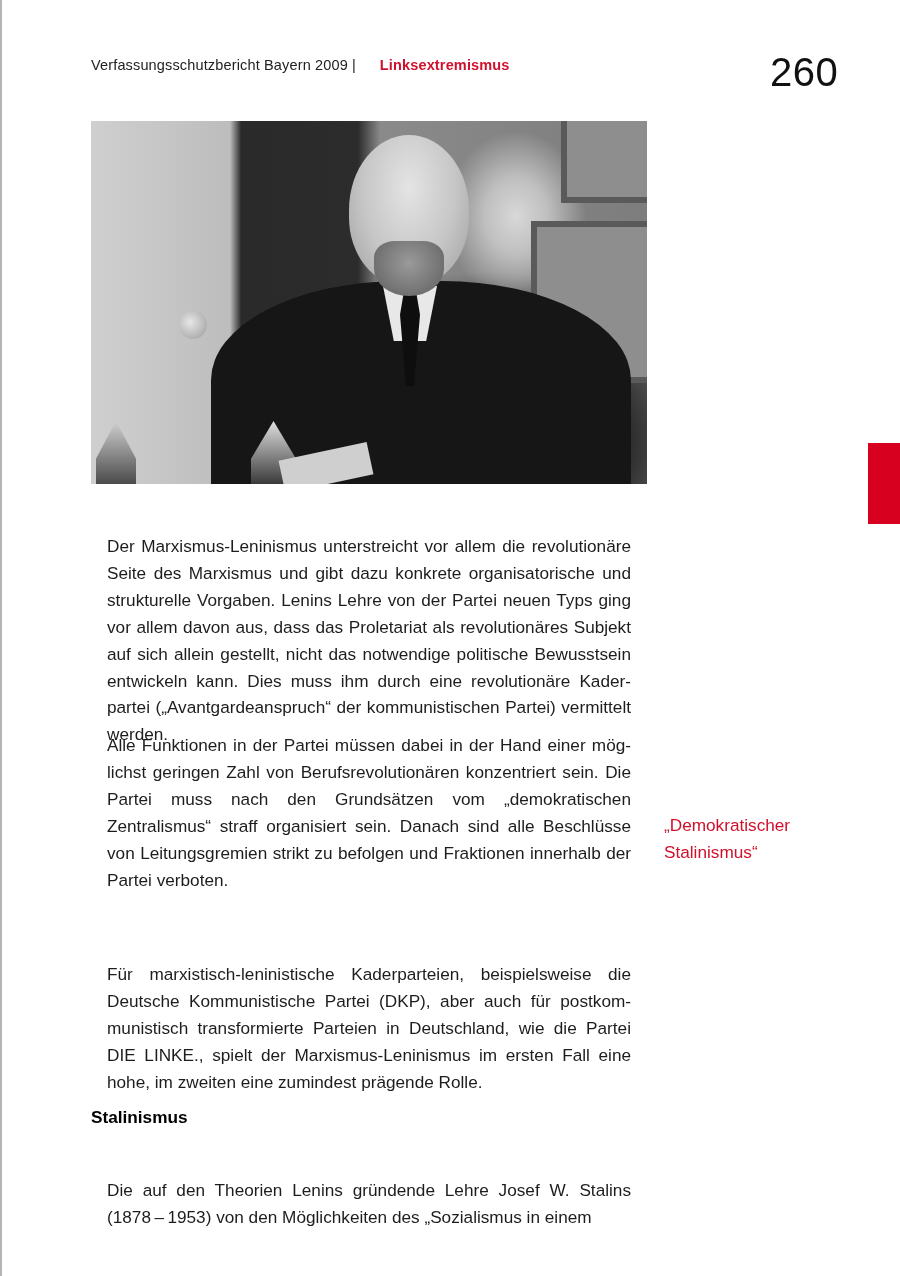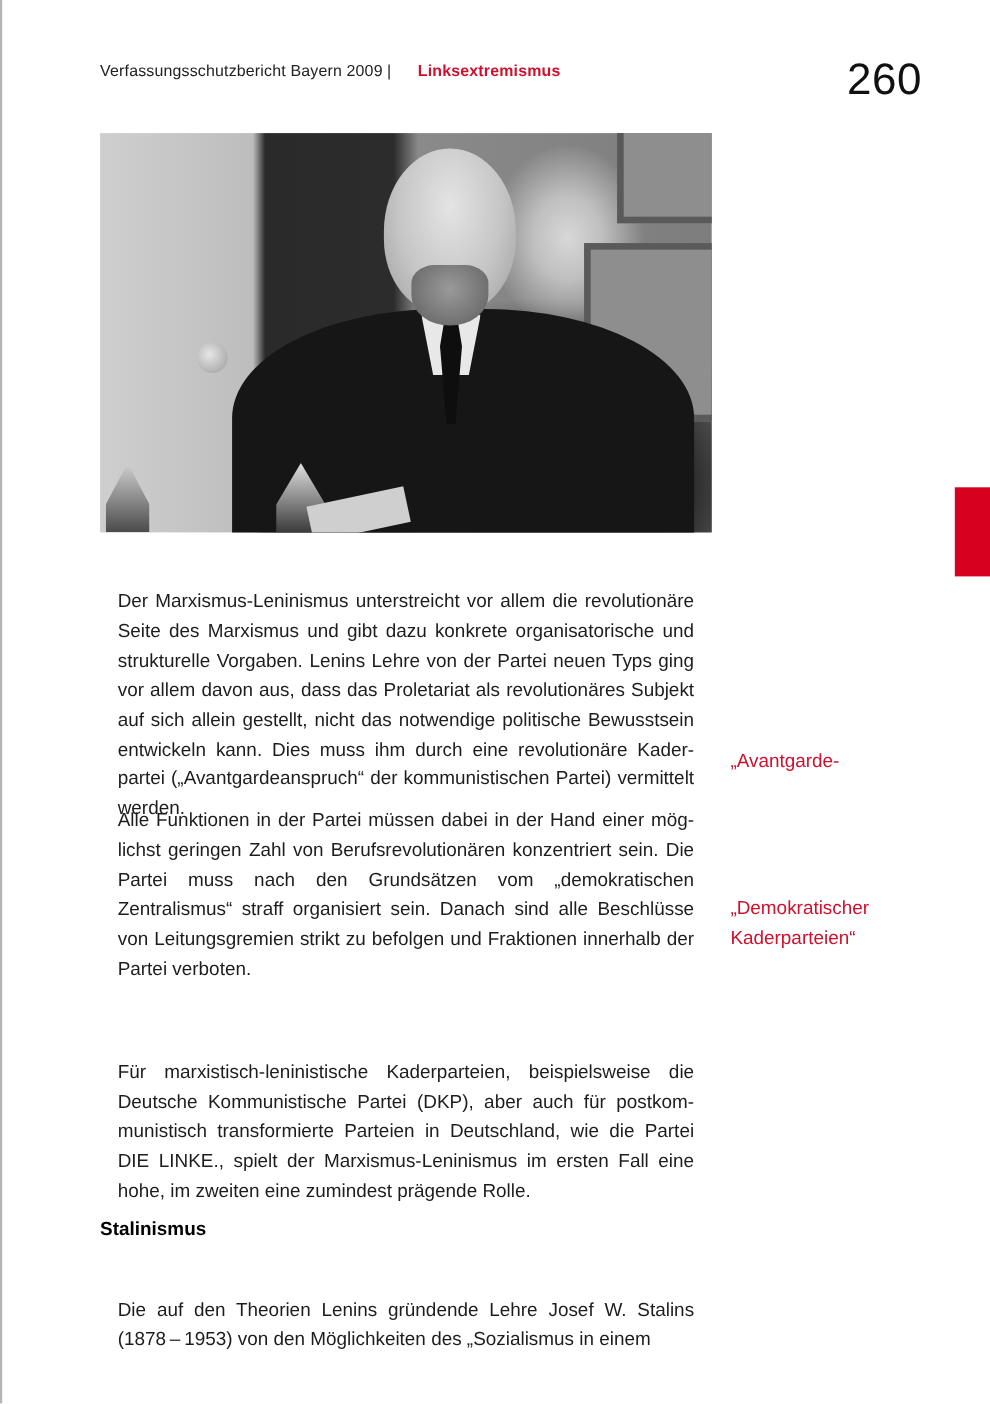--- a/index.html
+++ b/index.html
@@ -67,30 +67,29 @@
   <div class="paper"></div>
 </div>
 
 <div class="thumb-tab"></div>
 
 <div class="body-text para1">
   <p>Der Marxismus-Leninismus unterstreicht vor allem die revolutionäre Seite des Marxismus und gibt dazu konkrete organisatorische und strukturelle Vorgaben. Lenins Lehre von der Partei neuen Typs ging vor allem davon aus, dass das Proletariat als revolutionäres Subjekt auf sich allein gestellt, nicht das notwendige politische Bewusstsein entwickeln kann. Dies muss ihm durch eine revolutionäre Kader­partei („Avantgardeanspruch“ der kommunistischen Partei) vermit­telt werden.</p>
 </div>
 
 <div class="margin-note note1">
-  <div>„Avantgarde-</div>
 </div>
 
 <div class="body-text para2">
   <p>Alle Funktionen in der Partei müssen dabei in der Hand einer mög­lichst geringen Zahl von Berufsrevolutionären konzentriert sein. Die Partei muss nach den Grundsätzen vom „demokratischen Zentralismus“ straff organisiert sein. Danach sind alle Beschlüsse von Leitungsgremien strikt zu befolgen und Fraktionen innerhalb der Partei verboten.</p>
 </div>
 
 <div class="margin-note note2">
   <div>„Demokratischer</div>
-  <div>Kaderparteien“</div>
+  <div>Stalinismus“</div>
 </div>
 
 <div class="body-text para3">
   <p>Für marxistisch-leninistische Kaderparteien, beispielsweise die Deutsche Kommunistische Partei (DKP), aber auch für postkom­munistisch transformierte Parteien in Deutschland, wie die Partei DIE LINKE., spielt der Marxismus-Leninismus im ersten Fall eine hohe, im zweiten eine zumindest prägende Rolle.</p>
 </div>
 
 <div class="subheading">Stalinismus</div>
 
 <div class="body-text para4">
   <p>Die auf den Theorien Lenins gründende Lehre Josef W. Stalins (1878 – 1953) von den Möglichkeiten des „Sozialismus in einem</p>

